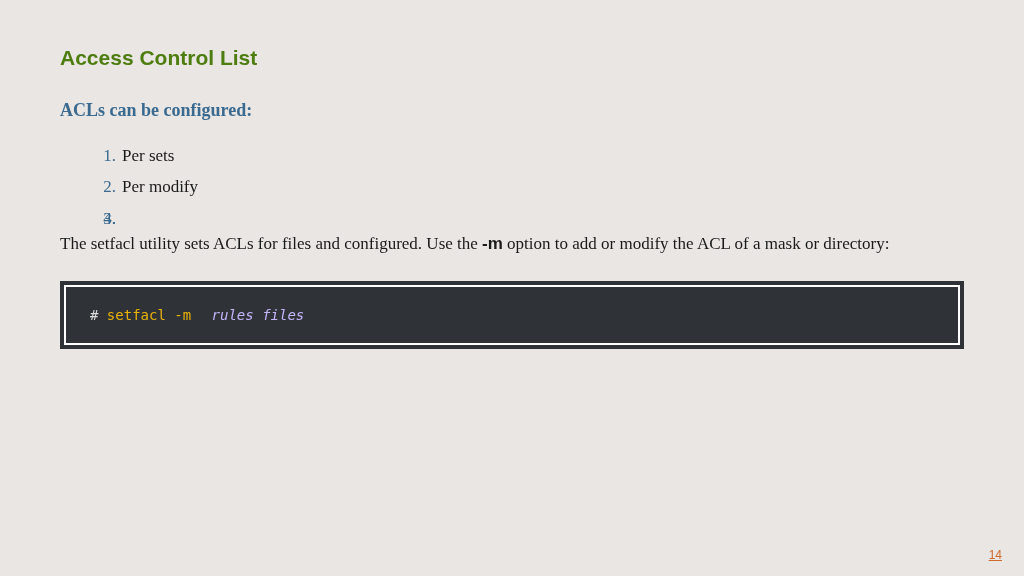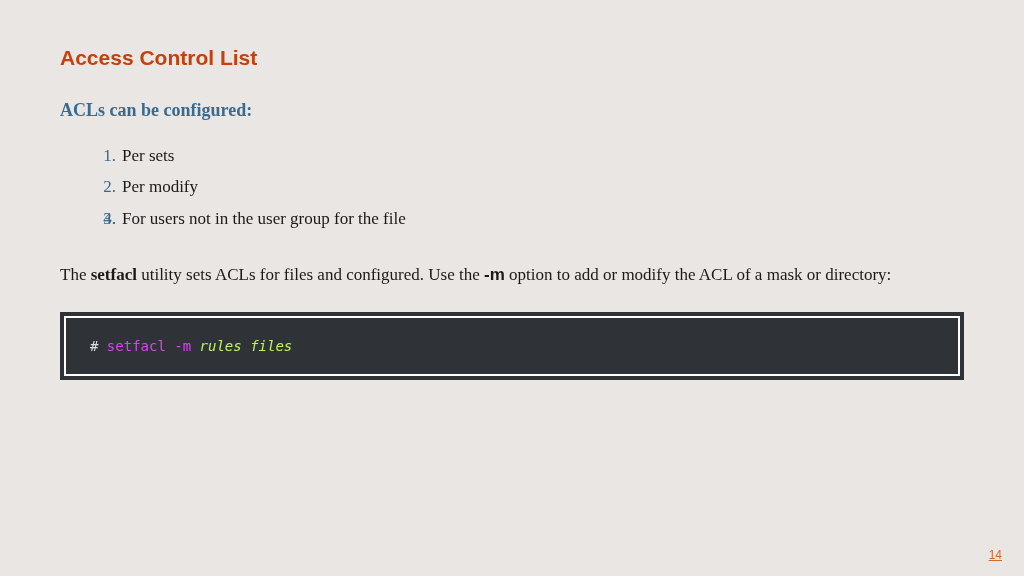--- a/index.html
+++ b/index.html
@@ -7,21 +7,21 @@
     body {
       background: #e9e6e3;
       font-family: Georgia, 'Times New Roman', serif;
       position: relative;
       padding: 46px 60px 40px 60px;
     }
     .title {
       font-family: Arial, Helvetica, sans-serif;
       font-weight: 700;
       font-size: 21px;
-      color: #c2410c;
+      color: #4d7c0f;
       margin-bottom: 30px;
     }
     .subheading {
       font-family: Georgia, 'Times New Roman', serif;
       font-weight: 700;
       font-size: 18px;
       color: #3a6a90;
       margin-bottom: 19px;
     }
     .list {
@@ -46,35 +46,35 @@
       font-size: 17px;
       color: #1a1a1a;
       line-height: 2.0;
       margin-bottom: 24px;
     }
     .desc .bold-sans {
       font-family: Arial, Helvetica, sans-serif;
       font-weight: 700;
     }
     .desc .bold-serif {
-      font-weight: 700;
+      font-weight: 400;
     }
     .code-block {
       background: #2f3236;
       border: 2px solid #ffffff;
       outline: 4px solid #2f3236;
       margin: 0 4px;
       padding: 20px 24px;
       color: #ddd;
       font-family: 'Consolas', 'Menlo', monospace;
       font-size: 14px;
     }
     .code-block .prompt { color: #ddd; }
-    .code-block .cmd { color: #d946ef; }
-    .code-block .args { color: #bef264; font-style: italic; }
+    .code-block .cmd { color: #eab308; }
+    .code-block .args { color: #c4b5fd; font-style: italic; margin-left: 12px; }
     .page-number {
       position: absolute;
       bottom: 14px;
       right: 22px;
       font-family: Arial, Helvetica, sans-serif;
       font-size: 12px;
       color: #d06a2c;
       text-decoration: underline;
     }
   </style>
@@ -92,21 +92,20 @@
   </li>
   <li>
     <span class="num">2.</span>
     <span>Per modify</span>
   </li>
   <li>
     <span class="num">3.</span>
   </li>
   <li>
     <span class="num">4.</span>
-    <span>For users not in the user group for the file</span>
   </li>
 </ol>
 
 <p class="desc">
   <span>The </span><span class="bold-serif">setfacl</span><span> utility sets ACLs for files and configured. Use the </span><span class="bold-sans">-m</span><span> option to add or modify the ACL of a mask or directory:</span>
 </p>
 
 <div class="code-block">
   <span class="prompt"># </span><span class="cmd">setfacl -m </span><span class="args">rules files</span>
 </div>

